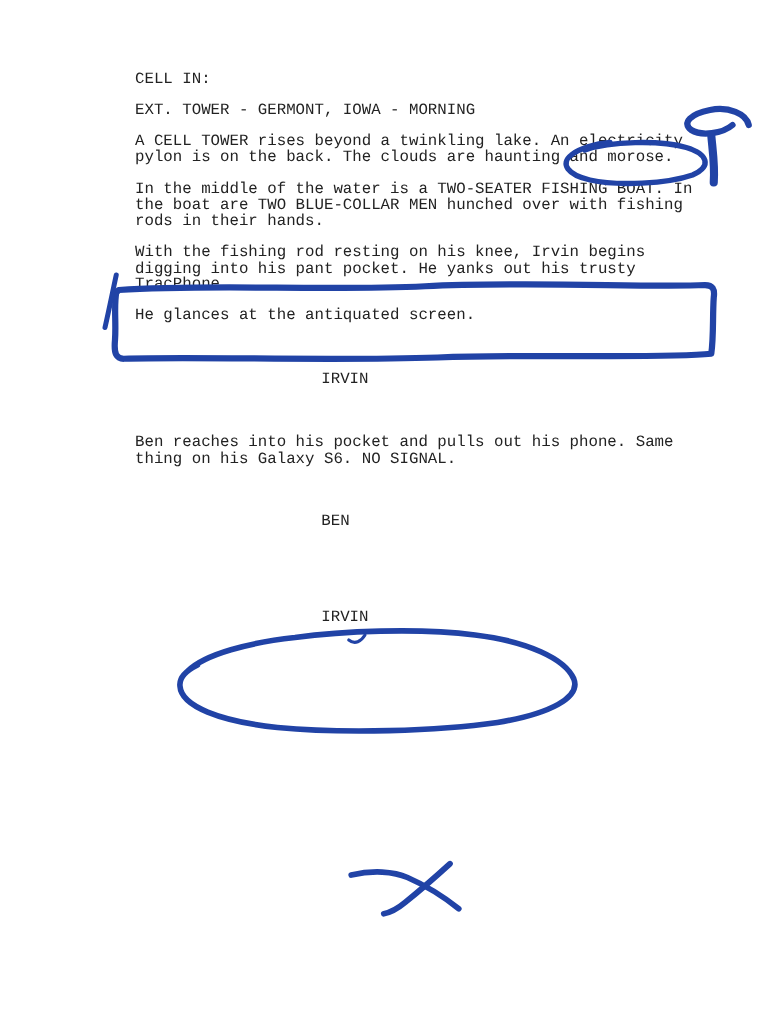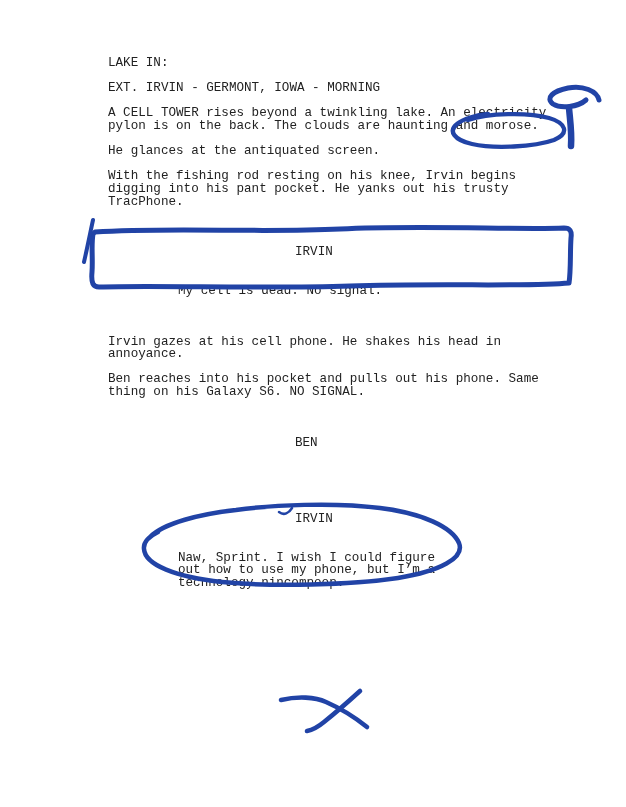--- a/index.html
+++ b/index.html
@@ -18,63 +18,60 @@
     left:108px; top:57px;
     width:490px;
   }
   .block {
     white-space:pre;
     margin:0 0 12.3px 0;
   }
   .dialogue-block {
     margin:0 0 12.3px 70px;
   }
-  .character { white-space:pre; margin-left:117px; }
+  .character { white-space:pre; margin-left:79px; }
   .speech { white-space:pre; }
   svg.ink {
     position:absolute;
     left:0; top:0;
     width:626px; height:807px;
     pointer-events:none;
   }
   svg.ink path { fill:none; stroke-linecap:round; stroke-linejoin:round; }
   svg.ink path.filled { stroke:none; }
 </style>
 </head>
 <body>
 
 <div class="script">
-  <div class="block">LAKE IN:</div>
-  <div class="block">EXT. IRVIN - GERMONT, IOWA - MORNING</div>
+  <div class="block">CELL IN:</div>
+  <div class="block">EXT. TOWER - GERMONT, IOWA - MORNING</div>
   <div class="block">A CELL TOWER rises beyond a twinkling lake. An electricity
 pylon is on the back. The clouds are haunting and morose.</div>
-  <div class="block">He glances at the antiquated screen.</div>
+  <div class="block">In the middle of the water is a TWO-SEATER FISHING BOAT. In
+the boat are TWO BLUE-COLLAR MEN hunched over with fishing
+rods in their hands.</div>
   <div class="block">With the fishing rod resting on his knee, Irvin begins
 digging into his pant pocket. He yanks out his trusty
 TracPhone.</div>
+  <div class="block">He glances at the antiquated screen.</div>
 
   <div class="block dialogue-block">
     <div class="character">IRVIN</div>
-    <div class="speech">My cell is dead. No signal.</div>
   </div>
 
-  <div class="block">Irvin gazes at his cell phone. He shakes his head in
-annoyance.</div>
   <div class="block">Ben reaches into his pocket and pulls out his phone. Same
 thing on his Galaxy S6. NO SIGNAL.</div>
 
   <div class="block dialogue-block">
     <div class="character">BEN</div>
   </div>
 
   <div class="block dialogue-block">
     <div class="character">IRVIN</div>
-    <div class="speech">Naw, Sprint. I wish I could figure
-out how to use my phone, but I’m a
-technology nincompoop.</div>
   </div>
 
 </div>
 
 <svg class="ink" viewBox="0 0 626 807">
 
   <path stroke-width="4.3" d="M 468 120 C 488 113, 528 112, 549 118 C 566 123, 570 133, 554 140 C 534 147, 494 149, 472 144 C 454 140, 448 131, 457 124 C 463 119, 476 115, 488 114" stroke="#2143a6"></path>
 
   <path stroke-width="5" d="M 599 100 C 597 91, 583 85, 568 88 C 553 91, 545 98, 553 104 C 561 109, 578 107, 586 100" stroke="#2143a6"></path>
   <path stroke-width="6.5" d="M 569 108 C 570 120, 572 132, 571 146" stroke="#2143a6"></path>

